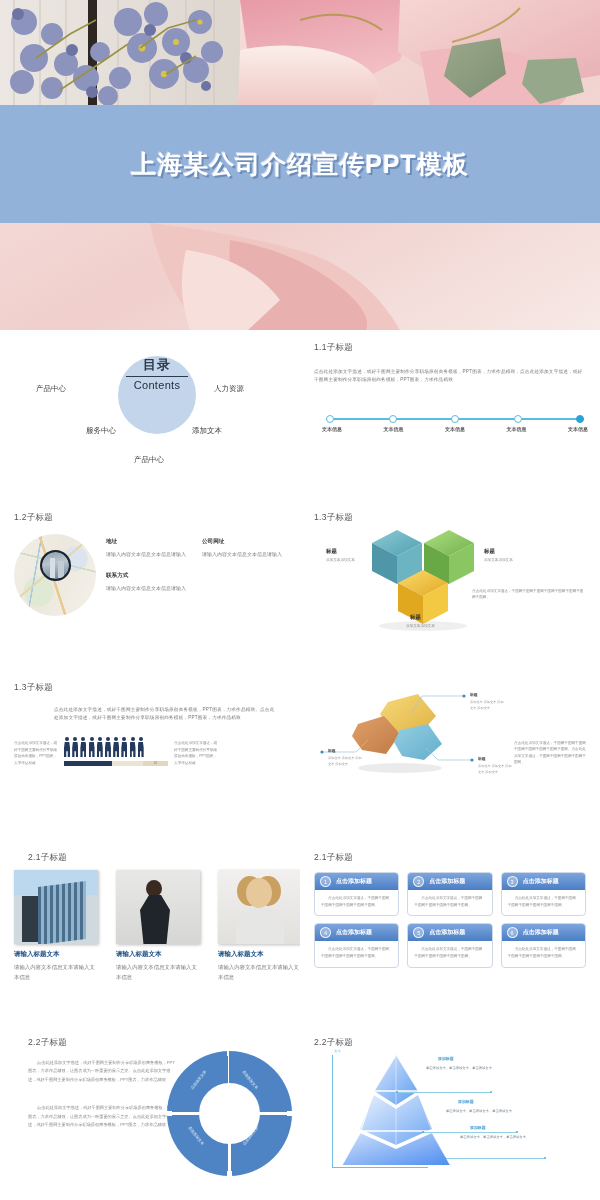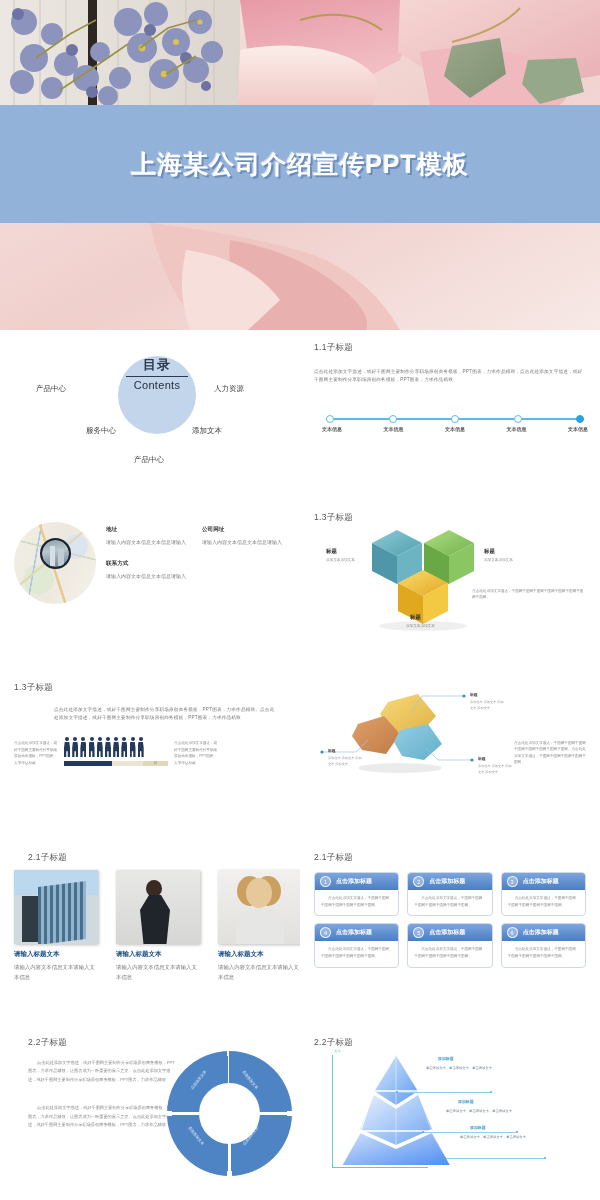--- a/index.html
+++ b/index.html
@@ -304,20 +304,21 @@
           <span>文本信息</span>
           <span>文本信息</span>
           <span>文本信息</span>
           <span>文本信息</span>
           <span>文本信息</span>
         </div>
       </div>
     </div>
 
     <div class="slide">
+      <div class="sub-title">1.2子标题</div>
       <div class="map-row">
         <div class="map-circle">
           <div class="pin">
               <div class="pin-img"></div>
             </div>
         </div>
         <div class="contact-cols">
           <div class="c-col">
             <div class="c-h">地址</div>
             <div class="c-b">请输入内容文本信息文本信息请输入</div>

